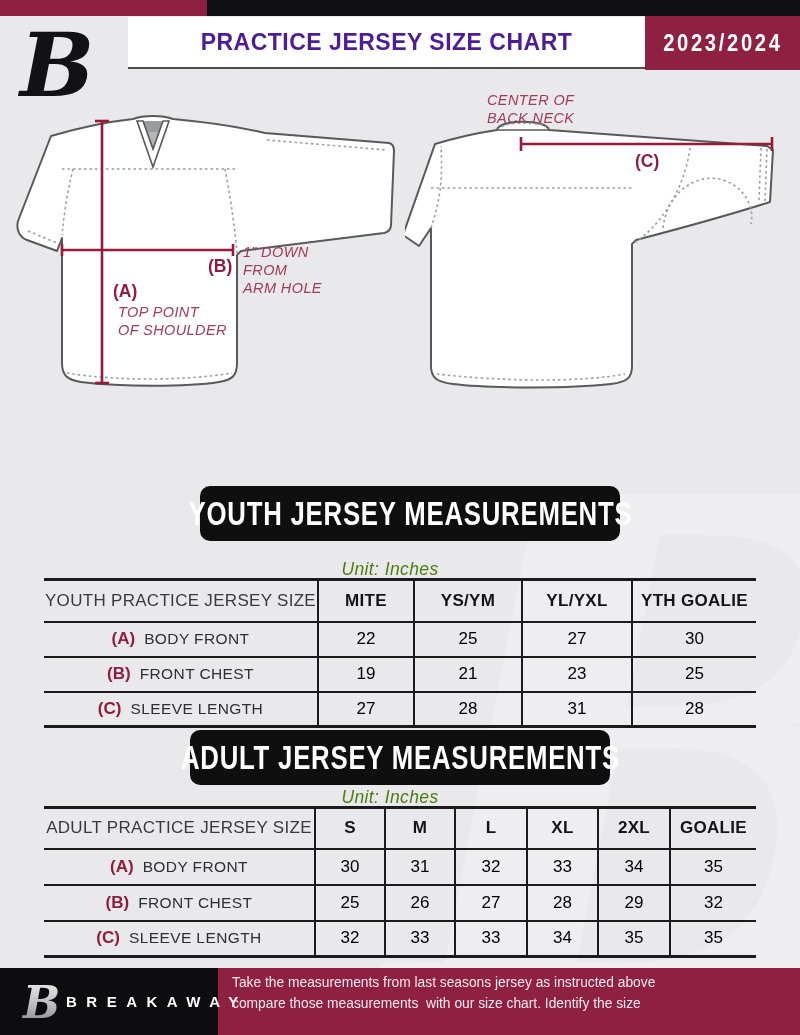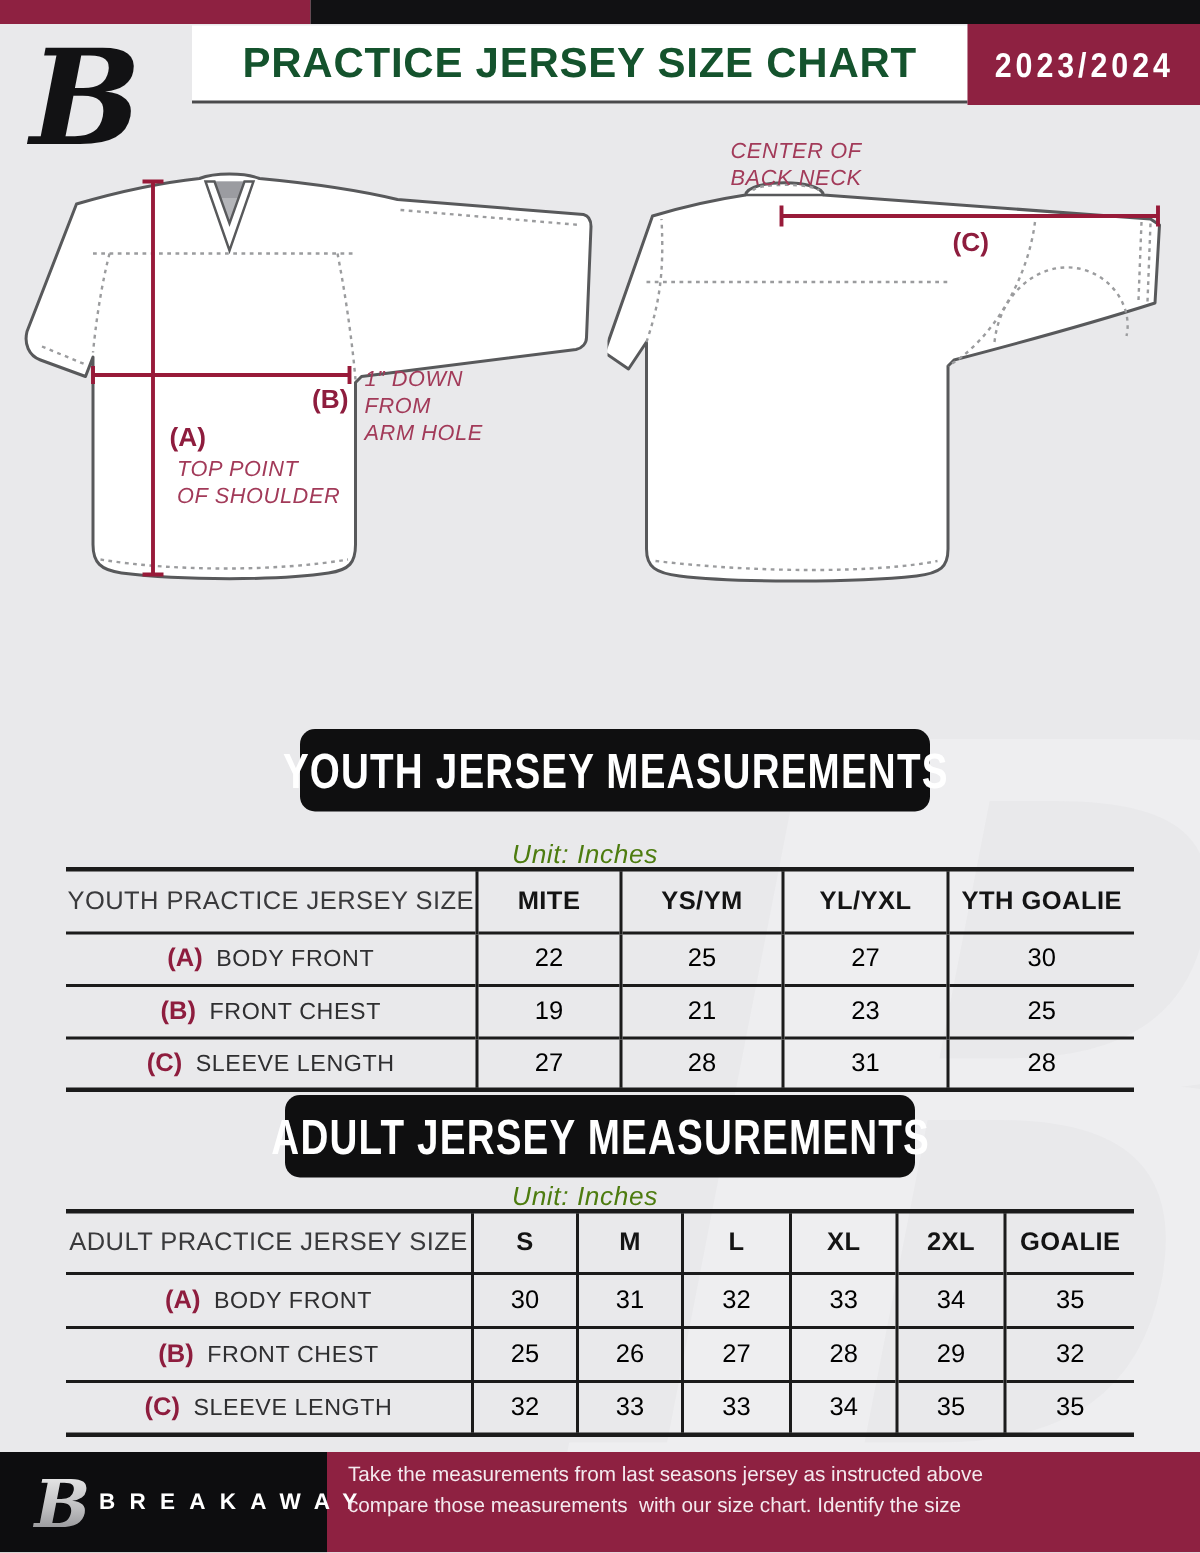--- a/index.html
+++ b/index.html
@@ -13,21 +13,21 @@
     font-family:"DejaVu Serif",serif;font-style:italic;font-weight:bold;
     font-size:700px;line-height:1;color:#f3f3f5;opacity:.55;user-select:none;
   }
   
   .stripe-maroon{position:absolute;left:0;top:0;width:207px;height:16px;background:#8e2141;z-index:2;}
   .stripe-black{position:absolute;left:207px;top:0;width:593px;height:16px;background:#111113;z-index:2;}
   .title-box{
     position:absolute;left:128px;top:17px;width:517px;height:50px;background:#ffffff;
     border-bottom:2px solid #4a4a4c;z-index:3;display:flex;align-items:center;justify-content:center;
   }
-  .title-box .t{font-size:28px;font-weight:bold;color:#14532d;letter-spacing:.5px;white-space:nowrap;}
+  .title-box .t{font-size:23px;font-weight:bold;color:#4c1d95;letter-spacing:.5px;white-space:nowrap;}
   .season-box{
     position:absolute;left:645px;top:16px;width:155px;height:54px;background:#8e2141;z-index:3;
     display:flex;align-items:center;justify-content:center;
   }
   .season-box .t{
     font-size:23px;font-weight:bold;color:#ffffff;letter-spacing:3px;
     transform:scaleX(.88);white-space:nowrap;
   }
   .logo-top{position:absolute;left:16px;top:18px;z-index:3;}
   

